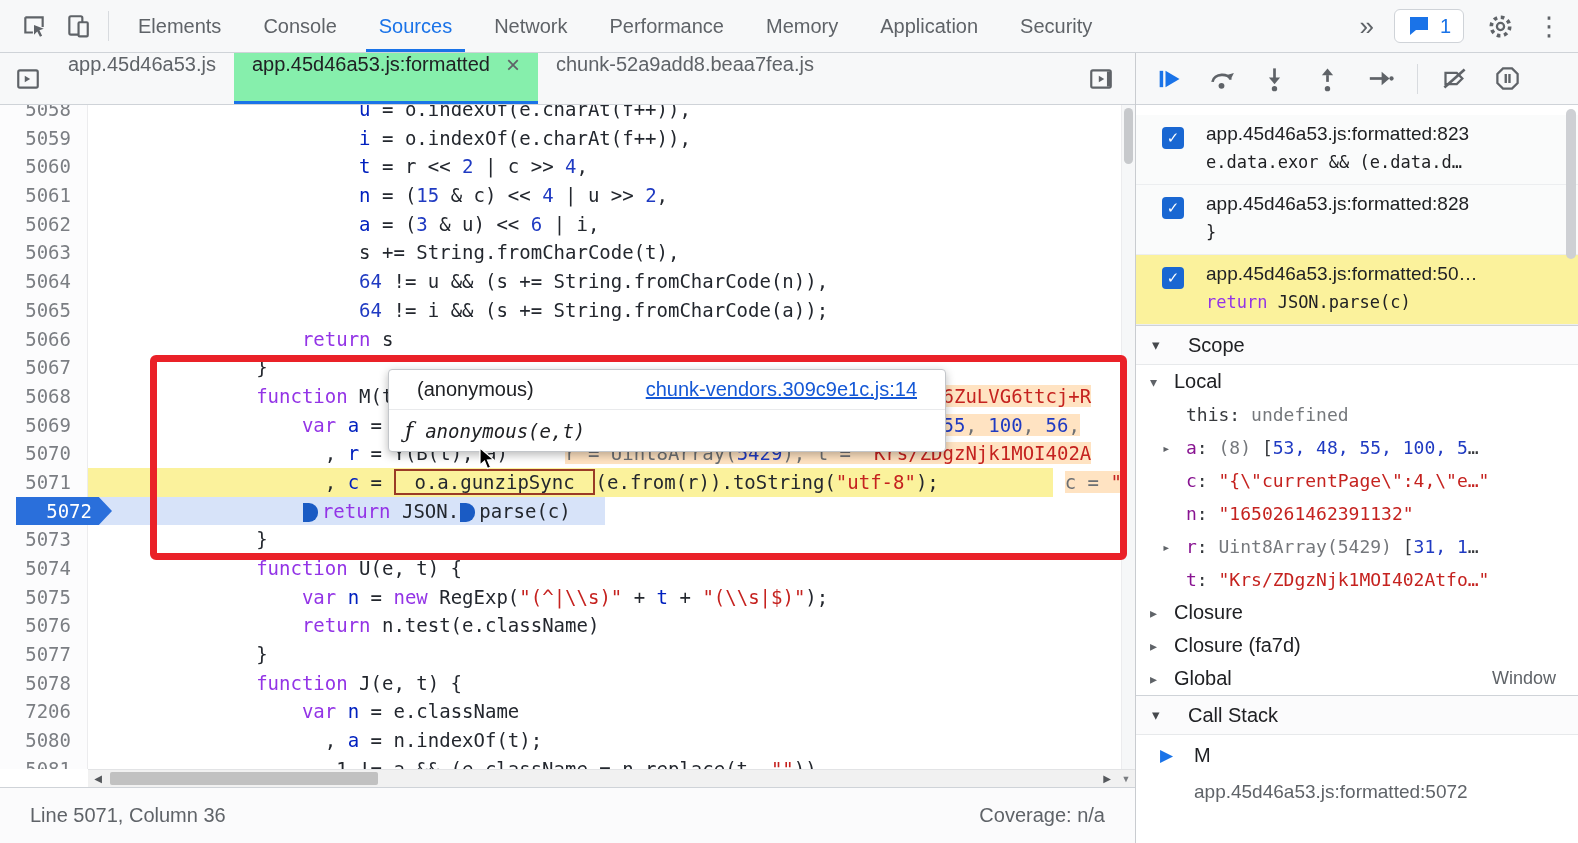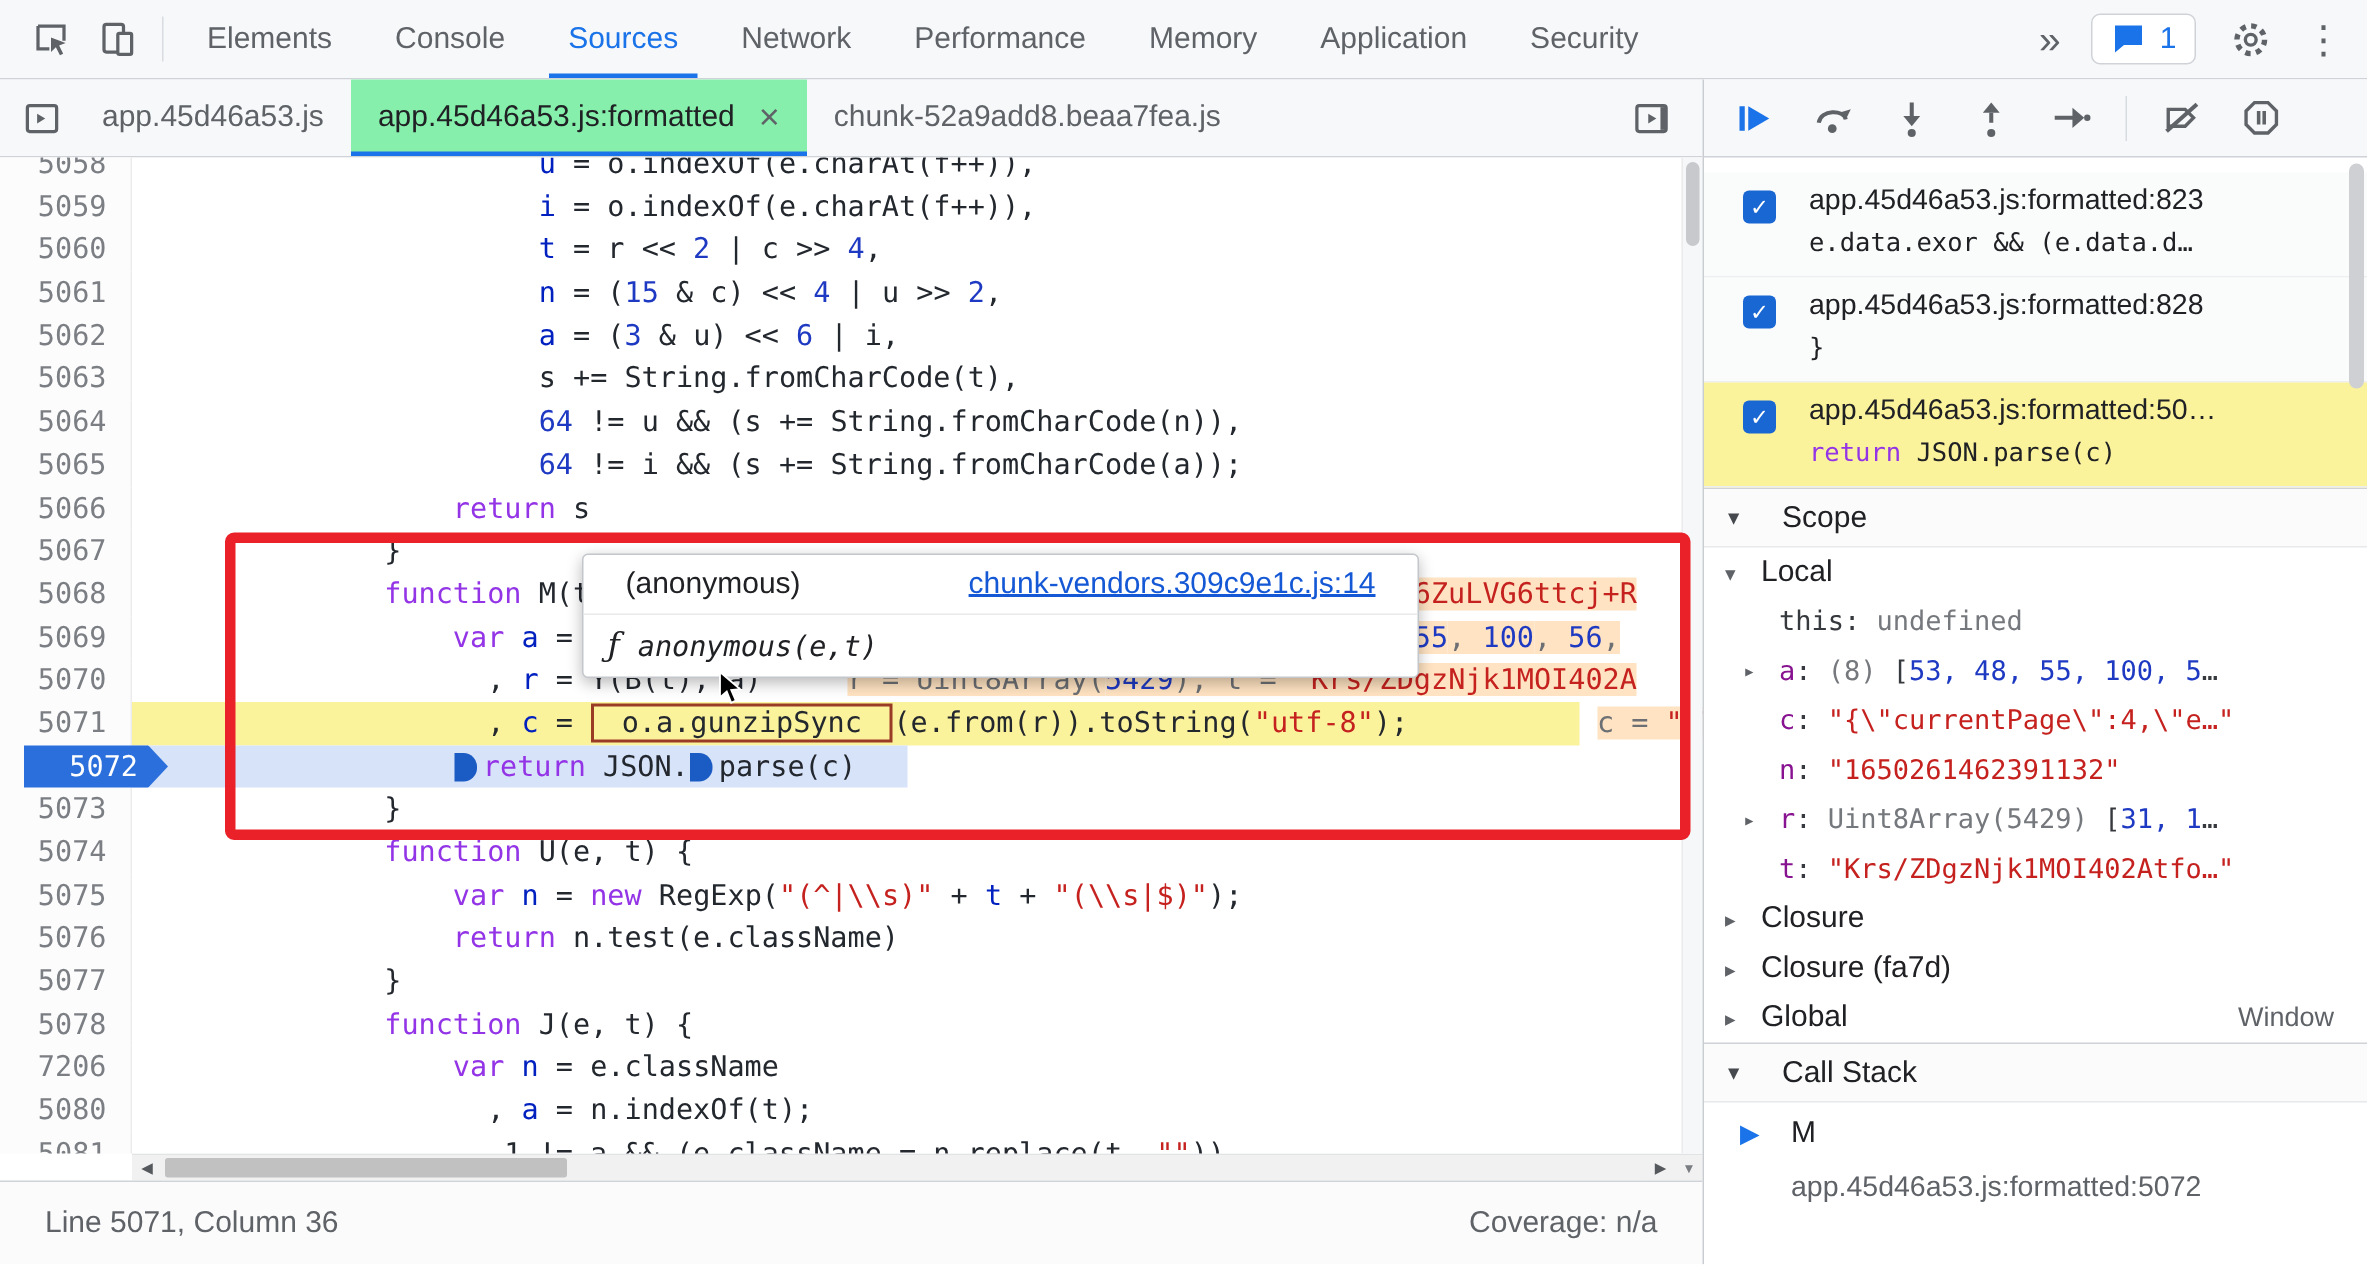--- a/index.html
+++ b/index.html
@@ -21,21 +21,21 @@
   .msg-count{color:#1a73e8;font-size:20px}
   .dots{color:#5f6368;font-size:26px;letter-spacing:0}
 
   
   .below{display:flex;height:790px}
   .left-col{width:1135px;display:flex;flex-direction:column;min-width:0}
 
   
   .tabstrip{height:52px;display:flex;align-items:center;background:#f7f8f9;border-bottom:1px solid #cfd3d8;padding-left:6px}
   .file-tabs{display:flex;height:100%}
-  .file-tab{height:100%;display:flex;align-items:center;padding:0 18px;font-size:20px;color:#5f6368;position:relative;white-space:nowrap}
+  .file-tab{height:100%;display:flex;padding:0 18px;font-size:20px;color:#5f6368;position:relative;white-space:nowrap}
   .file-tab.active{color:#202124;background:#86efac}
   .file-tab.active::after{content:"";position:absolute;left:0;right:0;bottom:0;height:3px;background:#1a73e8}
   .tab-close{margin-left:16px;color:#5f6368;font-size:24px;line-height:1}
   .tabstrip-right{margin-left:auto;margin-right:12px}
 
   
   .viewport{position:relative;height:664px;overflow:hidden;background:#fff}
   .code-lines{margin-top:-10px}
   .code-row{display:flex;height:28.7px;line-height:28.7px;font-family:"DejaVu Sans Mono",monospace;font-size:19px;white-space:pre}
   .gutter{width:88px;flex:0 0 88px;text-align:right;padding-right:16px;color:#7b7e83;background:#fcfcfd;border-right:1px solid #ececee;position:relative;user-select:none}

